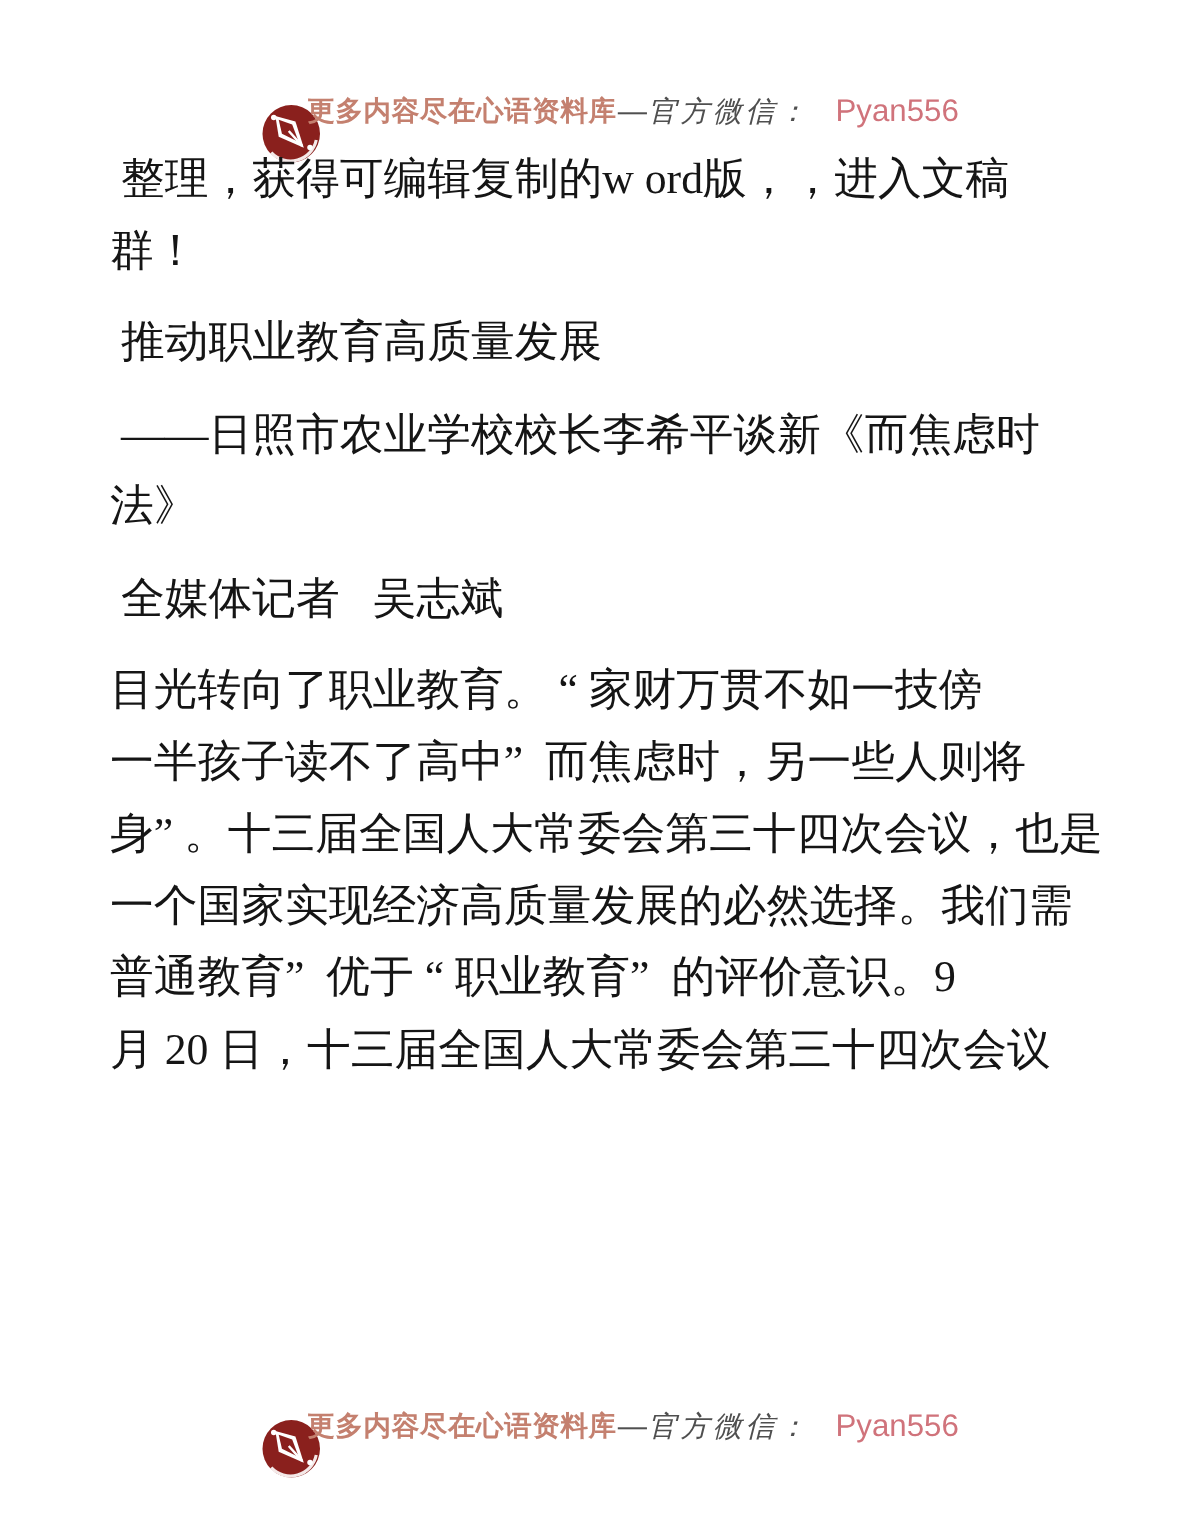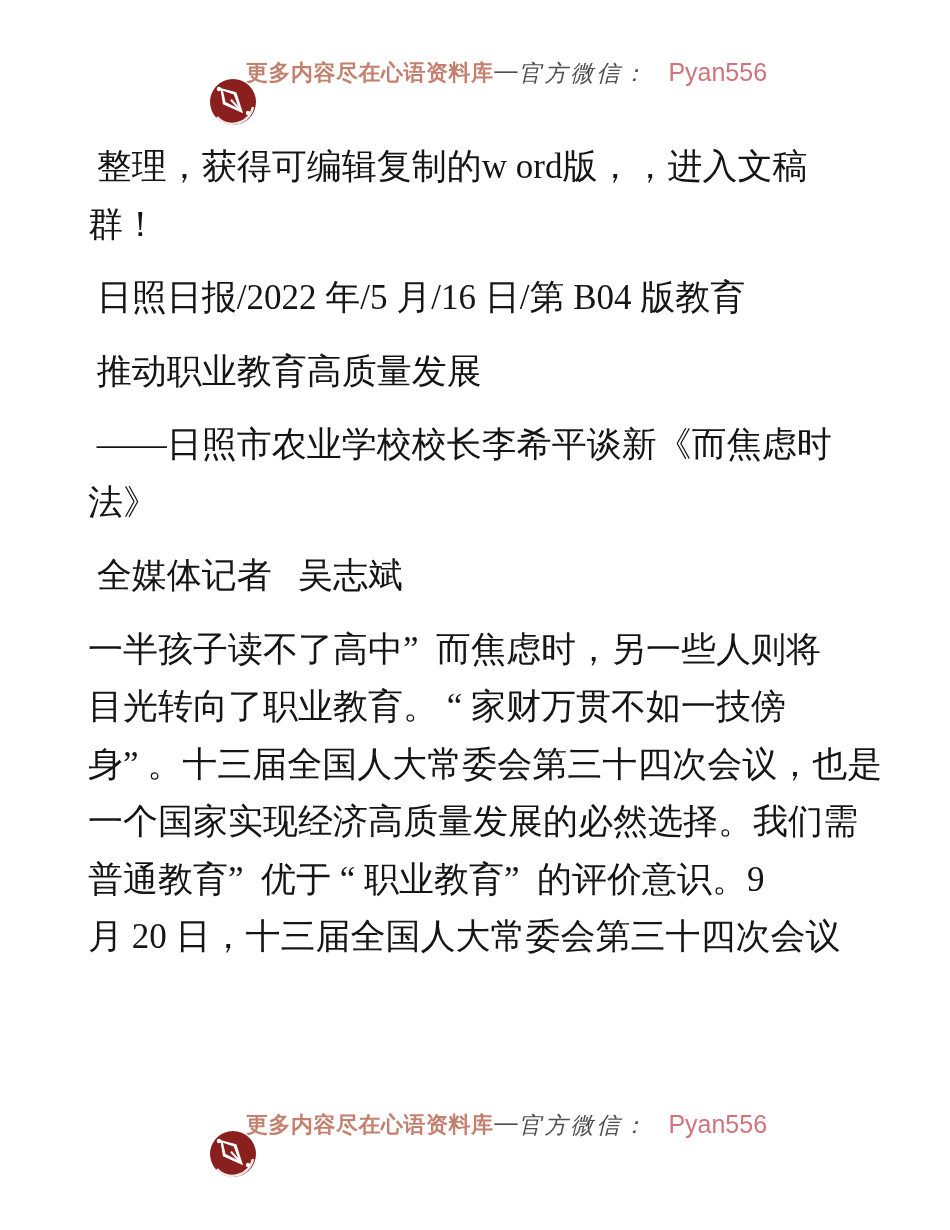--- a/index.html
+++ b/index.html
@@ -22,21 +22,21 @@
   }
 
   
   .banner {
     position: absolute;
     left: 0;
     right: 0;
     height: 62px;
     display: flex;
     justify-content: center;
-    align-items: flex-start;
+    align-items: center;
     white-space: pre;
   }
   .banner-top    { top: 58px; }
   .banner-bottom { top: 1110px; }
   .banner .logo {
     width: 52px;
     height: 52px;
     margin-right: 11px;
     flex: 0 0 auto;
     display: inline-block;
@@ -63,21 +63,21 @@
   .banner .wid {
     font-size: 25px;
     font-family: "Liberation Sans", "DejaVu Sans", sans-serif;
     color: var(--wid, #d0737b);
     margin-left: 20px;
   }
 
   
   .content {
     position: absolute;
-    top: 138px;
+    top: 114px;
     left: 88px;
     width: 786px;
   }
   .paragraph {
     margin: 0 0 16px 0;
   }
   .line {
     font-size: 35px;
     line-height: 57.5px;
     white-space: pre;
@@ -108,35 +108,32 @@
     <span class="wlabel">官方微信：</span>
     <span class="wid">Pyan556</span>
   </div>
 
   <div class="content">
       <div class="paragraph">
         <div class="line"> 整理，获得可编辑复制的w ord版，，进入文稿</div>
         <div class="line">群！</div>
       </div>
       <div class="paragraph">
-        <div class="line"> 日照日报/2022 年/5 月/16 日/第 B04 版教育</div>
-      </div>
-      <div class="paragraph">
         <div class="line"> 推动职业教育高质量发展</div>
       </div>
       <div class="paragraph">
         <div class="line"> ——日照市农业学校校长李希平谈新《而焦虑时</div>
         <div class="line">法》</div>
       </div>
       <div class="paragraph">
         <div class="line"> 全媒体记者   吴志斌</div>
       </div>
       <div class="paragraph">
+        <div class="line">目光转向了职业教育。 “ 家财万贯不如一技傍</div>
         <div class="line">一半孩子读不了高中”  而焦虑时，另一些人则将</div>
-        <div class="line">目光转向了职业教育。 “ 家财万贯不如一技傍</div>
         <div class="line">身” 。十三届全国人大常委会第三十四次会议，也是</div>
         <div class="line">一个国家实现经济高质量发展的必然选择。我们需</div>
         <div class="line">普通教育”  优于 “ 职业教育”  的评价意识。9</div>
         <div class="line">月 20 日，十三届全国人大常委会第三十四次会议</div>
       </div>
     </div>
 
   <div class="banner banner-bottom">
     <span class="logo">
       <svg width="52" height="52" viewBox="0 0 52 52">

